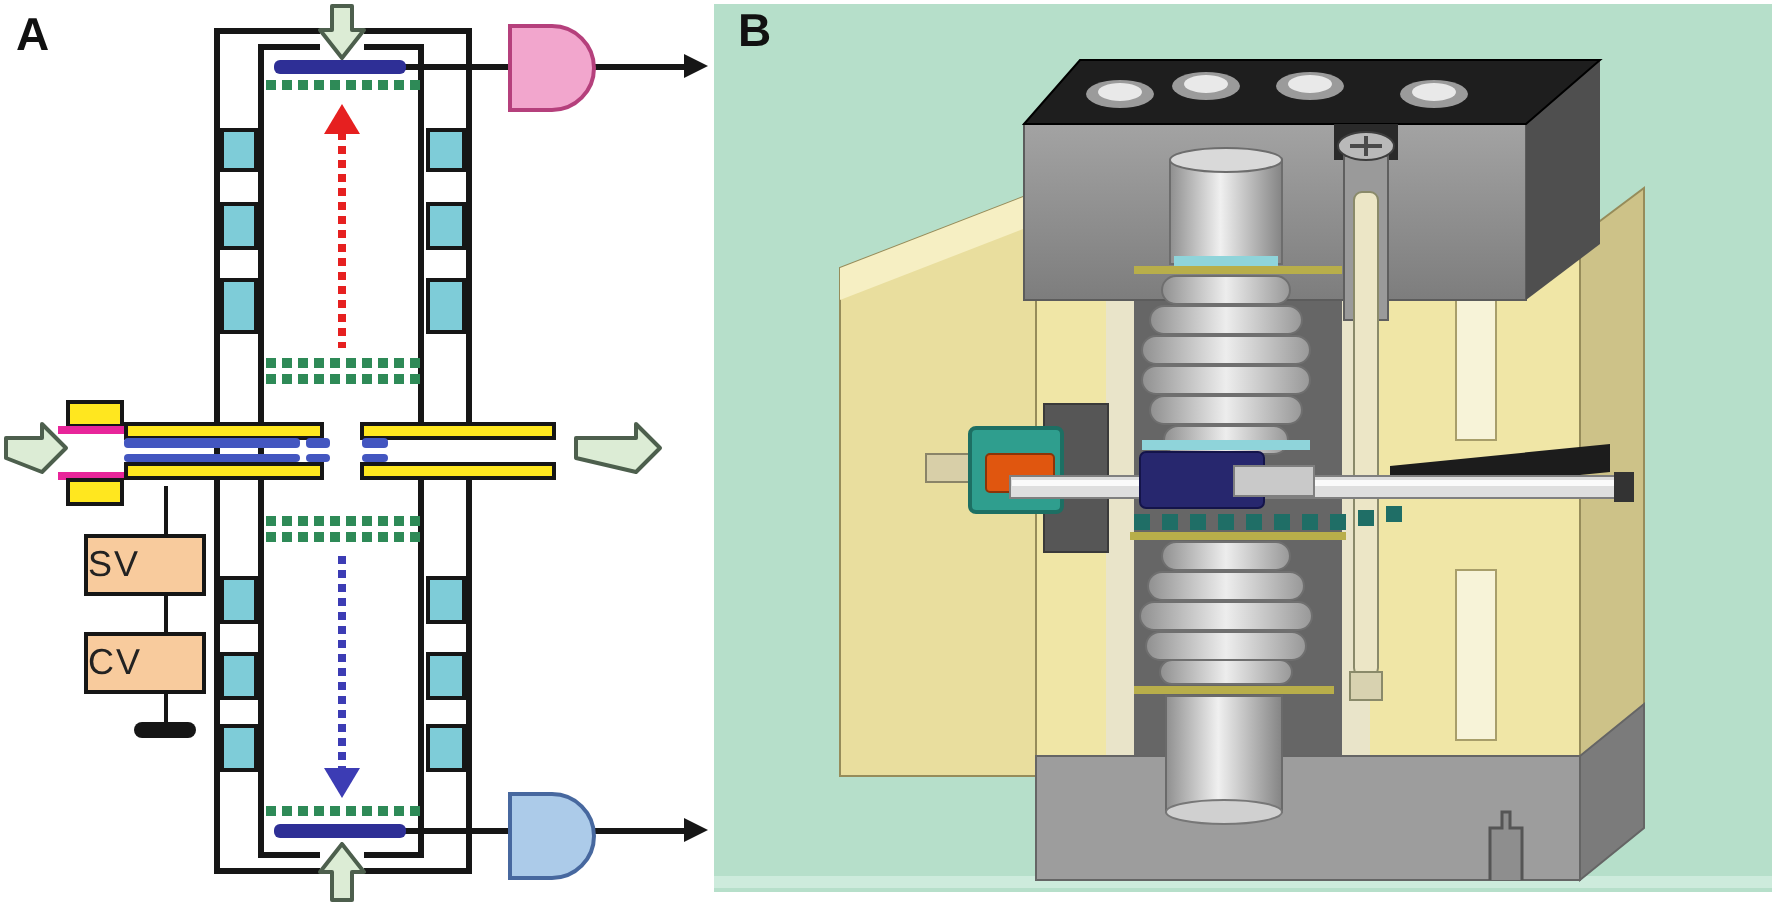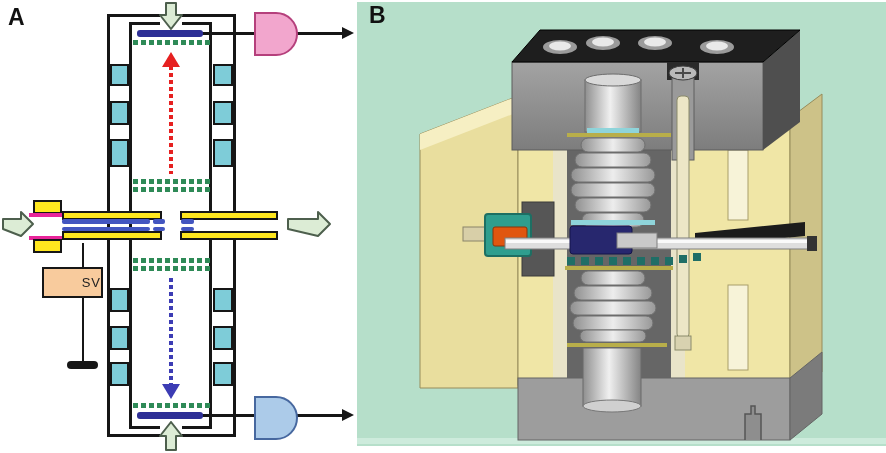--- a/index.html
+++ b/index.html
@@ -28,21 +28,21 @@
   .amp.blue{background:var(--amp-blue);border:2px solid #47689f}
   .dashv{width:4px}
   .dashv.red{background:repeating-linear-gradient(180deg,var(--drift-red) 0 4px,transparent 4px 7px)}
   .dashv.blue{background:repeating-linear-gradient(180deg,var(--drift-blue) 0 4px,transparent 4px 7px)}
   .tri-up{width:0;height:0;border-left:9px solid transparent;border-right:9px solid transparent;border-bottom:15px solid var(--drift-red)}
   .tri-down{width:0;height:0;border-left:9px solid transparent;border-right:9px solid transparent;border-top:15px solid var(--drift-blue)}
   .ybar{background:var(--tube-yellow);border:2px solid var(--line)}
   .bluebar{background:var(--capillary-blue);border-radius:2px}
   .magbar{background:var(--magenta)}
   .vbox{width:61px;height:31px;background:var(--box-peach);border:2px solid var(--line);
-        display:flex;align-items:center;justify-content:flex-end;font-size:13px;color:#222;letter-spacing:1px}
+        display:flex;align-items:center;justify-content:flex-start;font-size:18px;color:#222;letter-spacing:1px}
   .whitepatch{background:#fff}
   .flow{fill:var(--flow-green);stroke:#4d5f4d;stroke-width:2;stroke-linejoin:round}
   
   #panelB{left:355px;top:0;width:531px;height:453px}
 </style>
 </head>
 <body>
 
 <div id="stage">
 
@@ -99,20 +99,23 @@
     <div class="abs bluebar" style="left:62px;top:219px;width:88px;height:5px"></div>
     <div class="abs bluebar" style="left:62px;top:227px;width:88px;height:4px"></div>
     <div class="abs bluebar" style="left:153px;top:219px;width:12px;height:5px"></div>
     <div class="abs bluebar" style="left:153px;top:227px;width:12px;height:4px"></div>
     <div class="abs bluebar" style="left:181px;top:219px;width:13px;height:5px"></div>
     <div class="abs bluebar" style="left:181px;top:227px;width:13px;height:4px"></div>
 
     <div class="abs" style="left:82px;top:243px;width:2px;height:121px;background:var(--line)"></div>
     <div class="abs vbox" style="left:42px;top:267px">
         <span>SV</span>
+      </div>
+    <div class="abs vbox" style="left:42px;top:316px">
+        <span>CV</span>
       </div>
     <div class="abs" style="left:67px;top:361px;width:31px;height:8px;background:var(--line);border-radius:4px"></div>
 
     <div class="abs whitepatch" style="left:160px;top:12px;width:22px;height:16px"></div>
     <div class="abs whitepatch" style="left:160px;top:423px;width:22px;height:16px"></div>
 
     <svg class="abs" style="left:2px;top:210px" width="33" height="28">
         <polygon class="flow" points="1,9 19,9 19,2 31,14 19,26 1,19"></polygon>
       </svg>
     <svg class="abs" style="left:287px;top:210px" width="45" height="28">

